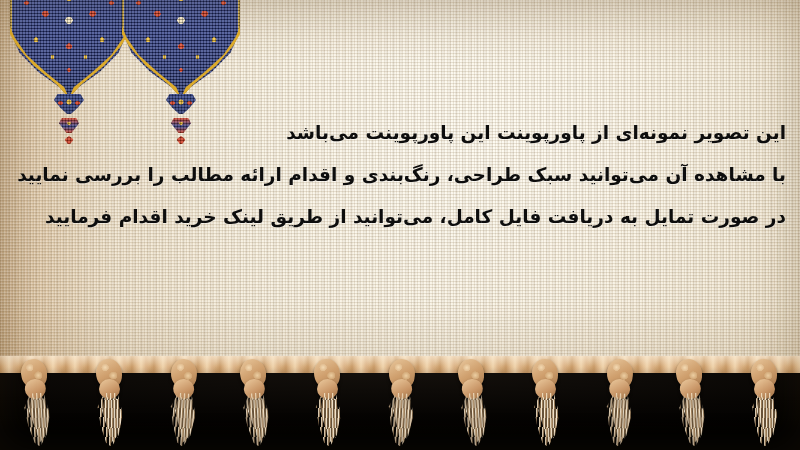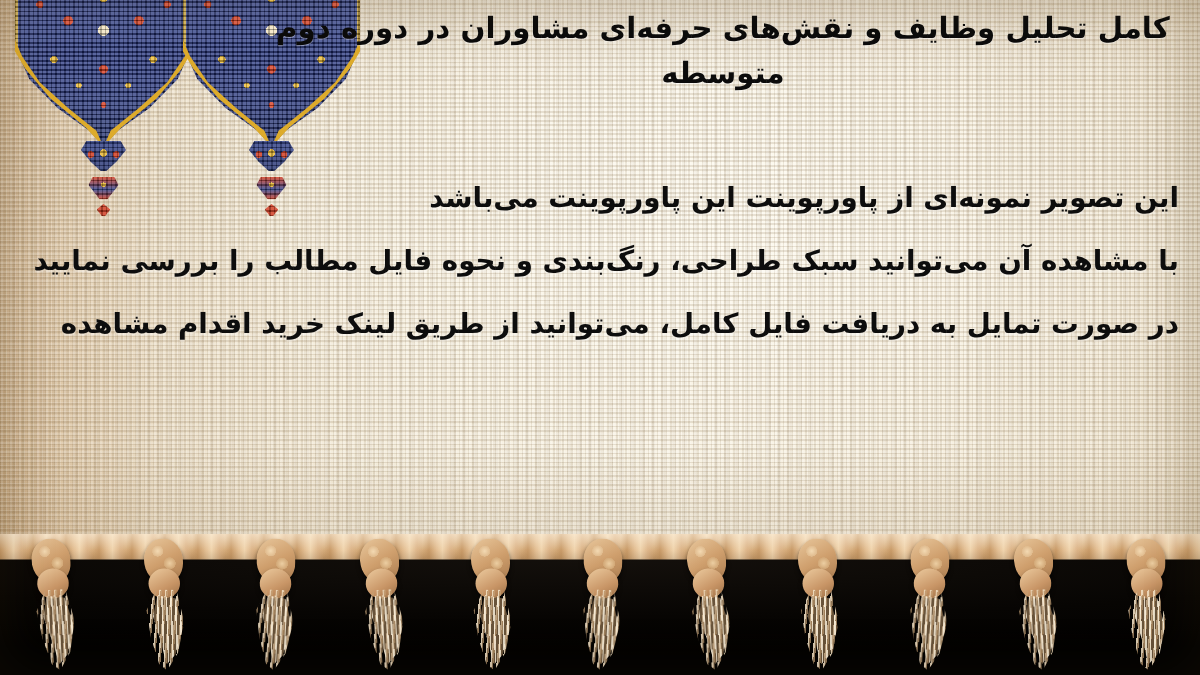--- a/index.html
+++ b/index.html
@@ -197,29 +197,25 @@
   </div>
 
   <div class="medallion med-b">
     <div class="med-body"></div>
     <div class="med-gold-edge"></div>
     <div class="pendant p1"></div>
     <div class="pendant p2"></div>
     <div class="pendant p3"></div>
   </div>
 
-  <div class="title">
-    <div>کامل تحلیل وظایف و نقش‌های حرفه‌ای مشاوران در دوره دوم</div>
-    <div>متوسطه</div>
-  </div>
 
   <div class="body-block">
     <div class="body-line l1">این تصویر نمونه‌ای از پاورپوینت این پاورپوینت می‌باشد</div>
-    <div class="body-line">با مشاهده آن می‌توانید سبک طراحی، رنگ‌بندی و نحوه فایل مطالب را بررسی نمایید</div>
-    <div class="body-line">در صورت تمایل به دریافت فایل کامل، می‌توانید از طریق لینک خرید اقدام مشاهده</div>
+    <div class="body-line">با مشاهده آن می‌توانید سبک طراحی، رنگ‌بندی و اقدام ارائه مطالب را بررسی نمایید</div>
+    <div class="body-line">در صورت تمایل به دریافت فایل کامل، می‌توانید از طریق لینک خرید اقدام فرمایید</div>
   </div>
 
   <div class="fringe-rope"></div>
   <div class="black-band" id="fringe-band">
       <div class="tassel" style="left: 15.3636px; transform: rotate(-3deg);">
         <div class="knot"></div>
         <div class="knot2"></div>
         <div class="strands"></div>
         <div class="strands2"></div>
       </div>

